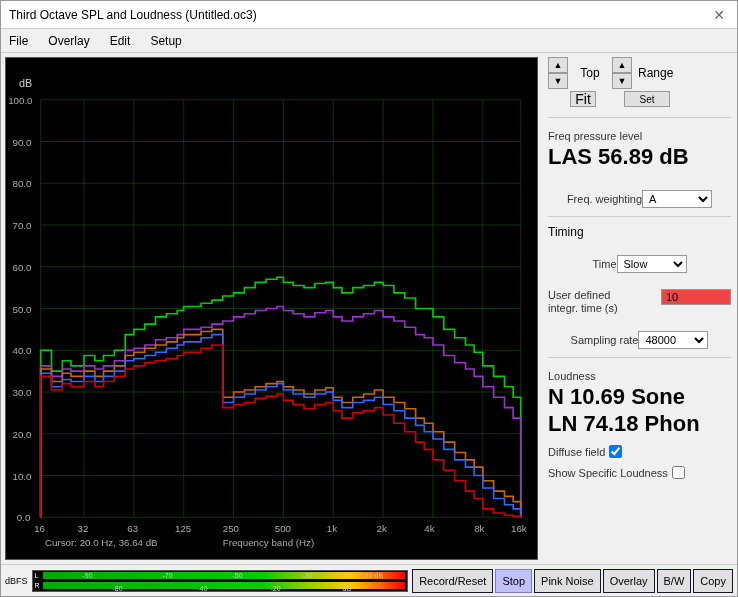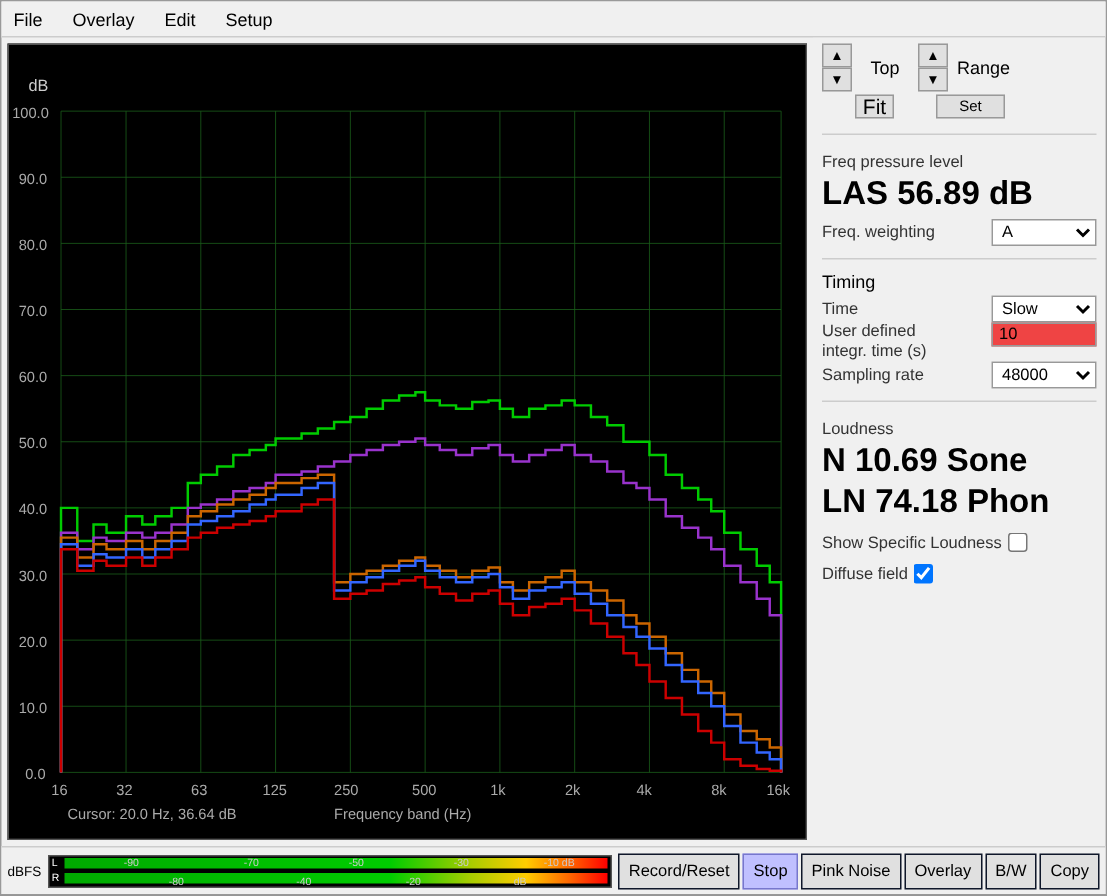--- a/index.html
+++ b/index.html
@@ -28,21 +28,21 @@
     .nav-controls { display: flex; gap: 4px; margin-bottom: 2px; }
     .nav-group { display: flex; flex-direction: column; }
     .nav-btn { width: 20px; height: 16px; background: #e0e0e0; border: 1px solid #999; cursor: pointer; display: flex; align-items: center; justify-content: center; font-size: 9px; }
     .nav-label { font-size: 12px; text-align: center; min-width: 40px; padding: 0 4px; }
     .nav-row { display: flex; align-items: center; gap: 2px; }
 
     .spl-section { margin-top: 4px; }
     .section-label { font-size: 11px; color: #333; margin-bottom: 2px; }
     .spl-value { font-size: 22px; font-weight: bold; color: #000; }
 
-    .field-row { display: flex; align-items: center; justify-content: space-between; margin-top: 0; }
+    .field-row { display: flex; align-items: center; justify-content: center; margin-top: 16px; }
     .field-label { font-size: 11px; color: #333; }
     .select-field { font-size: 11px; border: 1px solid #999; background: #fff; padding: 1px 2px; width: 70px; }
     .input-field { font-size: 11px; border: 1px solid #999; background: #ef4444; padding: 1px 4px; width: 70px; }
 
     .divider { border-top: 1px solid #ccc; margin: 4px 0; }
 
     .timing-label { font-size: 12px; color: #000000; font-weight: normal; margin-bottom: 2px; }
 
     .loudness-section { margin-top: 4px; }
     .loudness-value { font-size: 22px; font-weight: bold; color: #000; line-height: 1.2; }
@@ -56,20 +56,24 @@
     .bottom-btn { font-size: 11px; padding: 3px 6px; background: #e0e0e0; border: 1px solid #0f172a; cursor: pointer; white-space: nowrap; height: 24px; }
     .bottom-btn.active { background: #c0c0ff; border: 1px solid #7777cc; }
 
     .dBFS-label { font-size: 9px; color: #000; white-space: nowrap; }
   </style>
 </head>
 <body>
 
 <div class="window">
 
+  <div class="title-bar">
+    <span class="title-text">Third Octave SPL and Loudness (Untitled.oc3)</span>
+    <button class="close-btn">✕</button>
+  </div>
 
   <div class="menu-bar">
     <span class="menu-item">File</span>
     <span class="menu-item">Overlay</span>
     <span class="menu-item">Edit</span>
     <span class="menu-item">Setup</span>
   </div>
 
   <div class="main-content">
 
@@ -271,27 +275,27 @@
 
       <div class="divider"></div>
 
       <div class="loudness-section">
         <div class="section-label">Loudness</div>
         <div class="loudness-value">N 10.69 Sone</div>
         <div class="loudness-value">LN 74.18 Phon</div>
       </div>
 
       <div class="checkbox-row">
+        <span class="checkbox-label">Diffuse field</span>
+        <input type="checkbox" checked="" style="">
+      </div>
+
+      <div class="checkbox-row">
         <span class="checkbox-label">Show Specific Loudness</span>
         <input type="checkbox" style="">
-      </div>
-
-      <div class="checkbox-row">
-        <span class="checkbox-label">Diffuse field</span>
-        <input type="checkbox" checked="" style="">
       </div>
     </div>
   </div>
 
   <div class="bottom-bar">
     <span class="dBFS-label">dBFS</span>
 
     <div style="flex:1; height:22px; background:#000; position:relative; border:1px solid #555;">
 
       <div style="display:flex; height:10px; align-items:center; padding: 1px 2px;">

